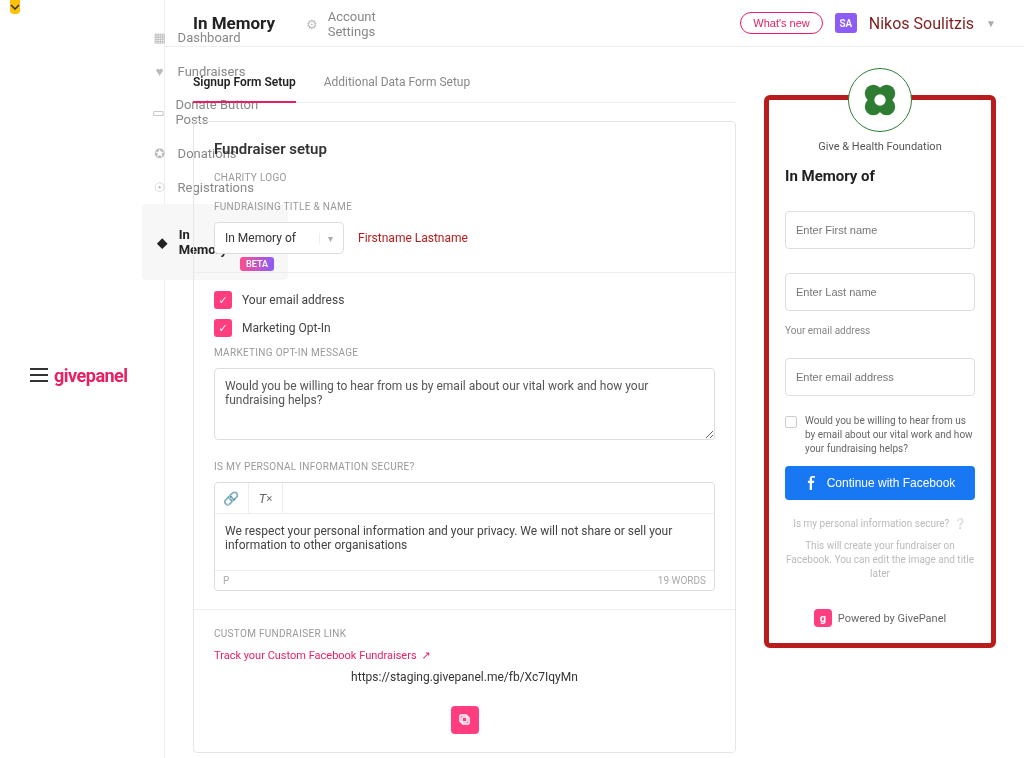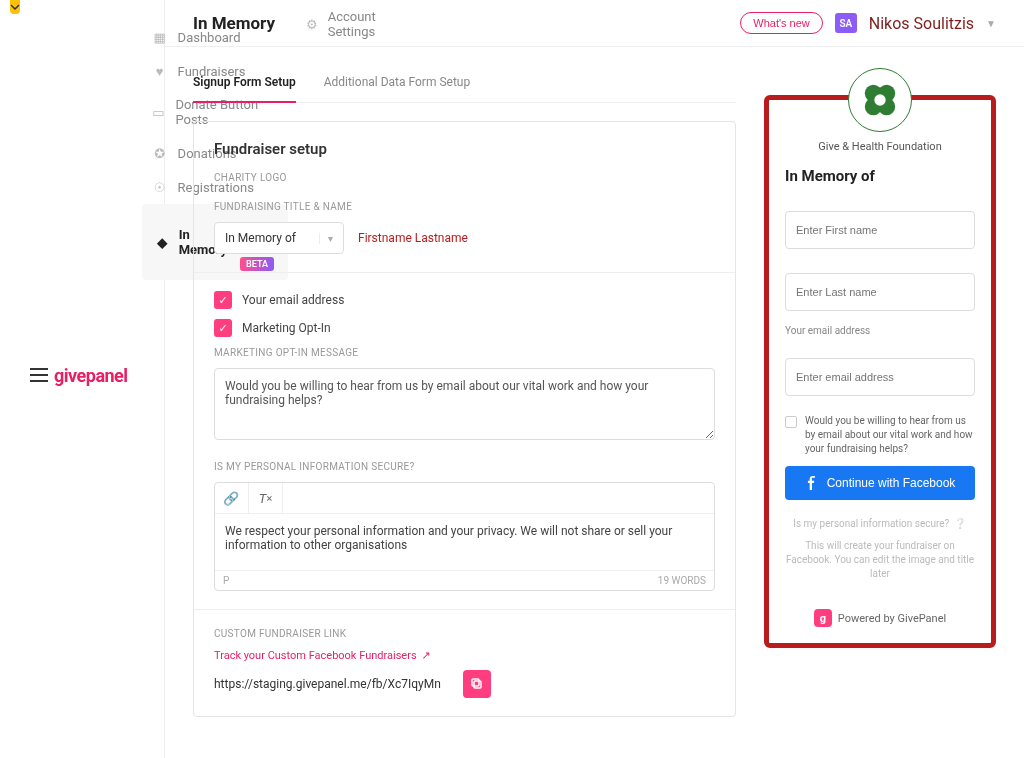--- a/index.html
+++ b/index.html
@@ -48,21 +48,21 @@
 .chk { width:18px; height:18px; background:#ff3d7f; border-radius:3px; display:flex; align-items:center; justify-content:center; color:#fff; font-size:11px; cursor:pointer; }
 .chk-lbl { font-size:12px; color:#444; }
 .ta { width:100%; border:1px solid #ddd; border-radius:4px; padding:10px; font-size:12px; color:#555; font-family:inherit; resize:vertical; }
 .ta1 { height:72px; }
 .editor { border:1px solid #ddd; border-radius:4px; }
 .ed-toolbar { display:flex; border-bottom:1px solid #eee; }
 .ed-btn { width:34px; height:30px; display:flex; align-items:center; justify-content:center; border-right:1px solid #eee; color:#666; cursor:pointer; font-size:13px; }
 .ed-body { padding:10px; font-size:12px; color:#444; min-height:56px; }
 .ed-foot { display:flex; justify-content:space-between; padding:4px 8px; border-top:1px solid #eee; font-size:10px; color:#aaa; }
 .track-link { color:#e91e63; font-size:11px; display:flex; align-items:center; gap:5px; cursor:pointer; margin-bottom:8px; }
-.url-row { display:flex; align-items:center; gap:22px; }
+.url-row { display:flex; align-items:center; gap:22px;flex-direction:column; }
 .url-txt { font-size:12px; color:#333; }
 .copy-btn { width:28px; height:28px; background:#ff3d7f; border-radius:4px; display:flex; align-items:center; justify-content:center; color:#fff; cursor:pointer; }
 .preview { width:232px; border:5px solid #b91c1c; border-radius:6px; padding:16px; box-shadow:0 1px 3px rgba(0,0,0,0.04); margin-top:30px; height:fit-content; }
 .prev-logo-wrap { display:flex; justify-content:center; margin-top:-48px; margin-bottom:8px; }
 .prev-logo { width:64px; height:64px; border:1px solid #2e7d32; border-radius:50%; background:#fff; display:flex; align-items:center; justify-content:center; }
 .charity-name { text-align:center; font-size:11px; color:#555; margin-bottom:14px; }
 .prev-heading { font-size:15px; font-weight:700; color:#222; margin-bottom:10px; }
 .prev-input { width:100%; border:1px solid #ddd; border-radius:4px; padding:12px 10px; font-size:11px; color:#999; margin-bottom:8px;margin-top:16px; }
 .prev-sublabel { font-size:10px; color:#888; margin:6px 0 6px 0; }
 .opt-row { display:flex; gap:8px; align-items:flex-start; margin:10px 0; }

